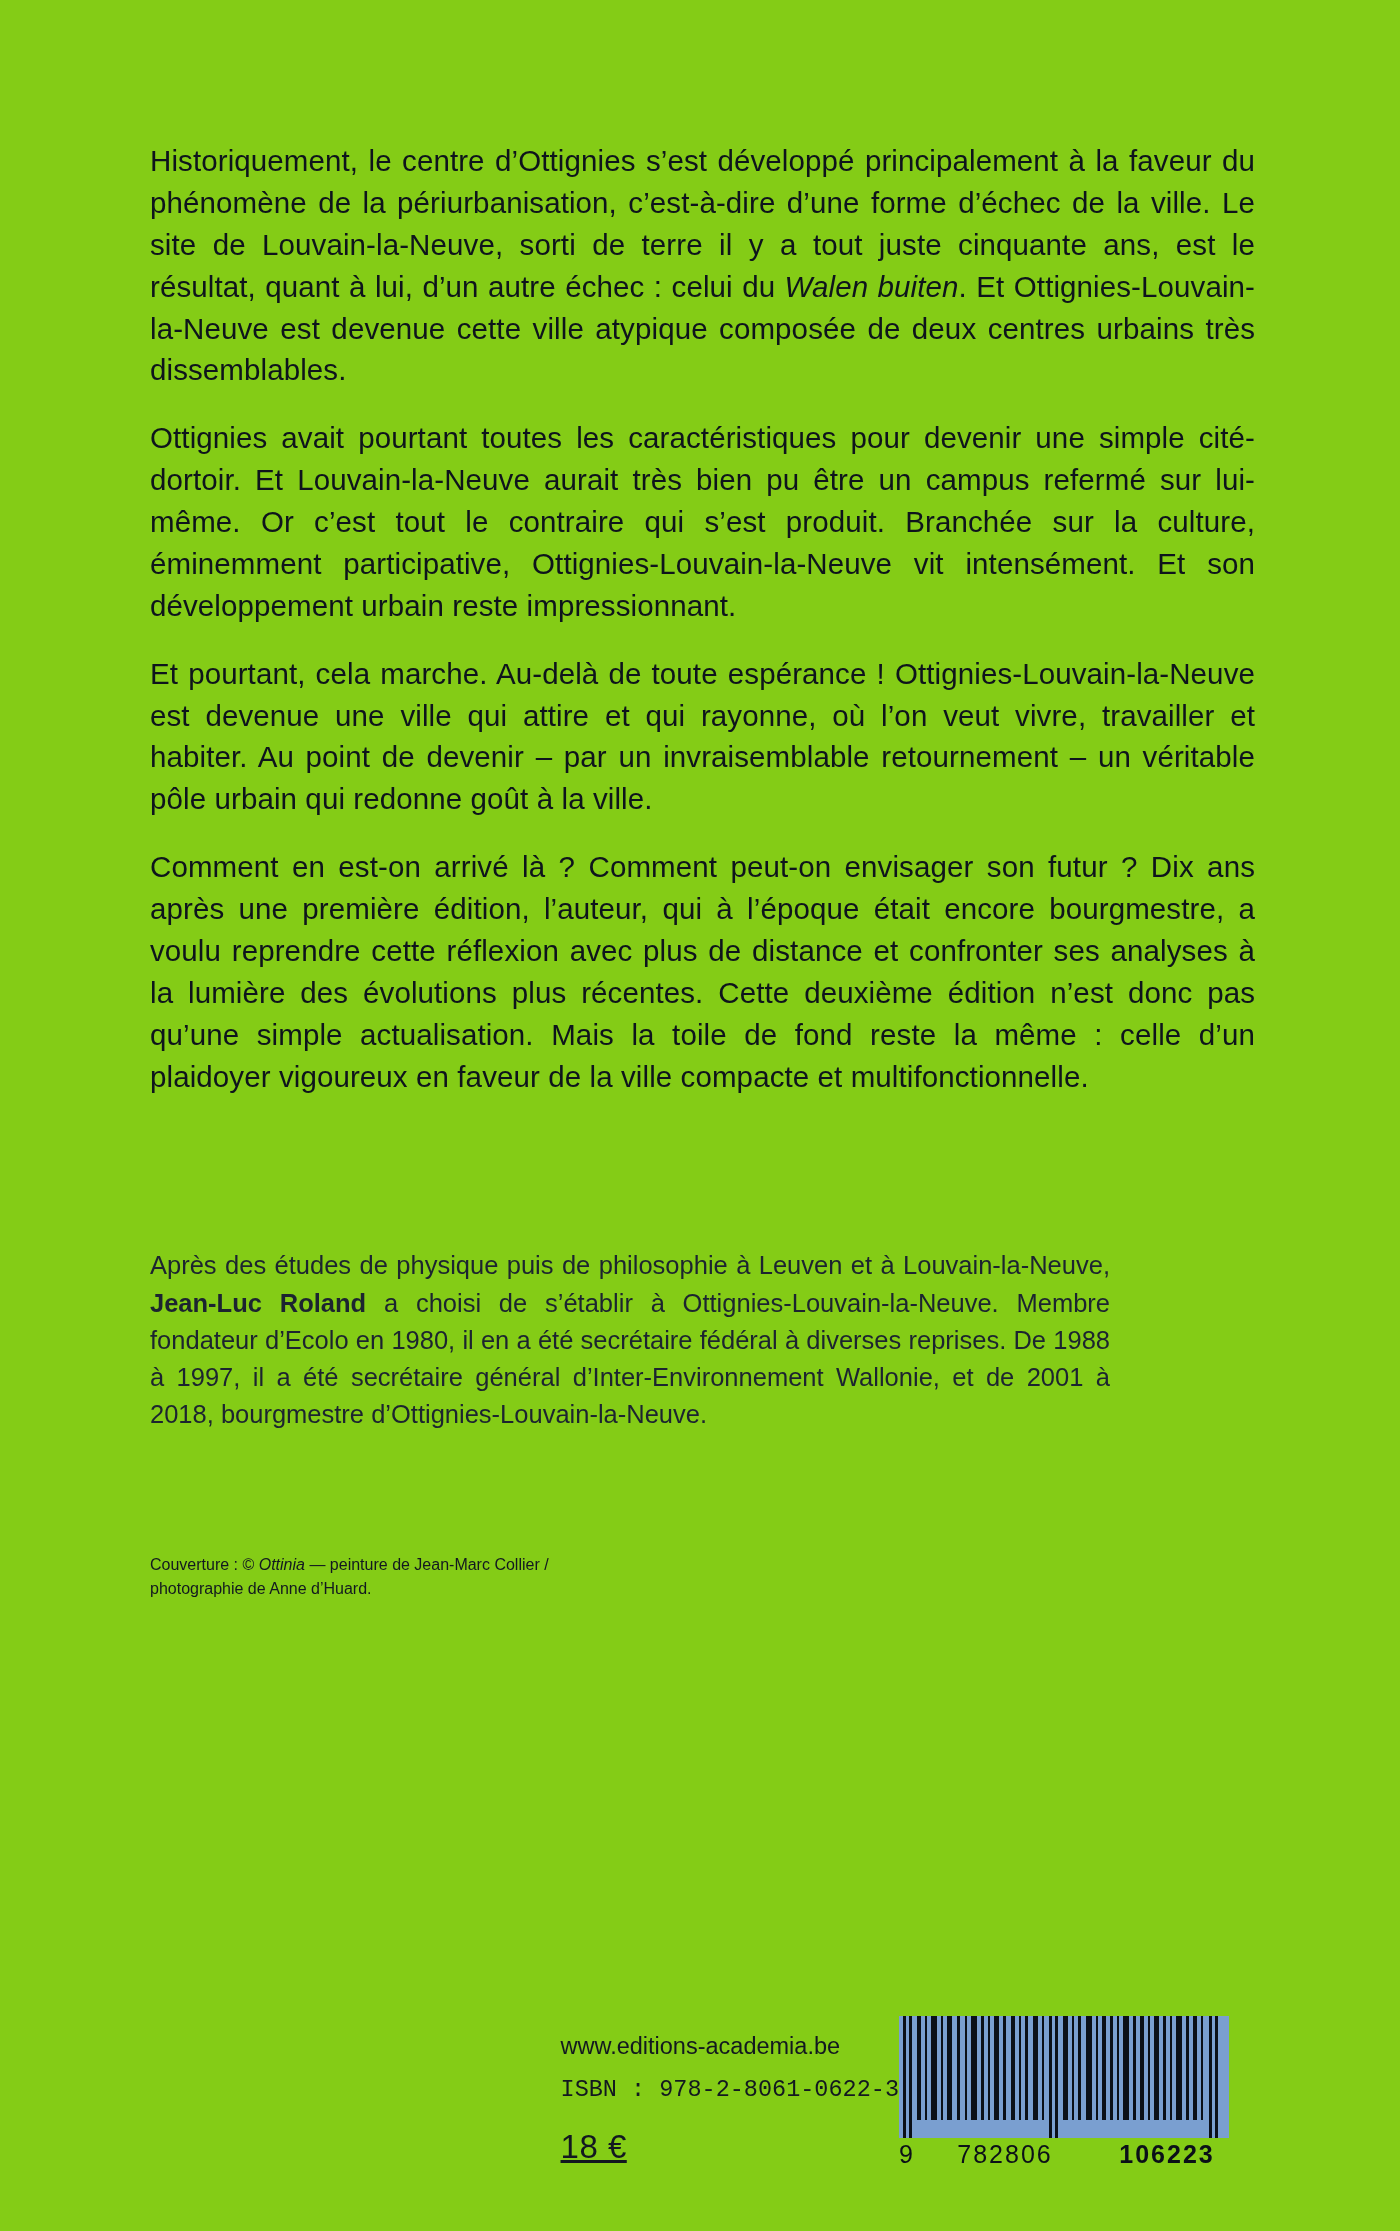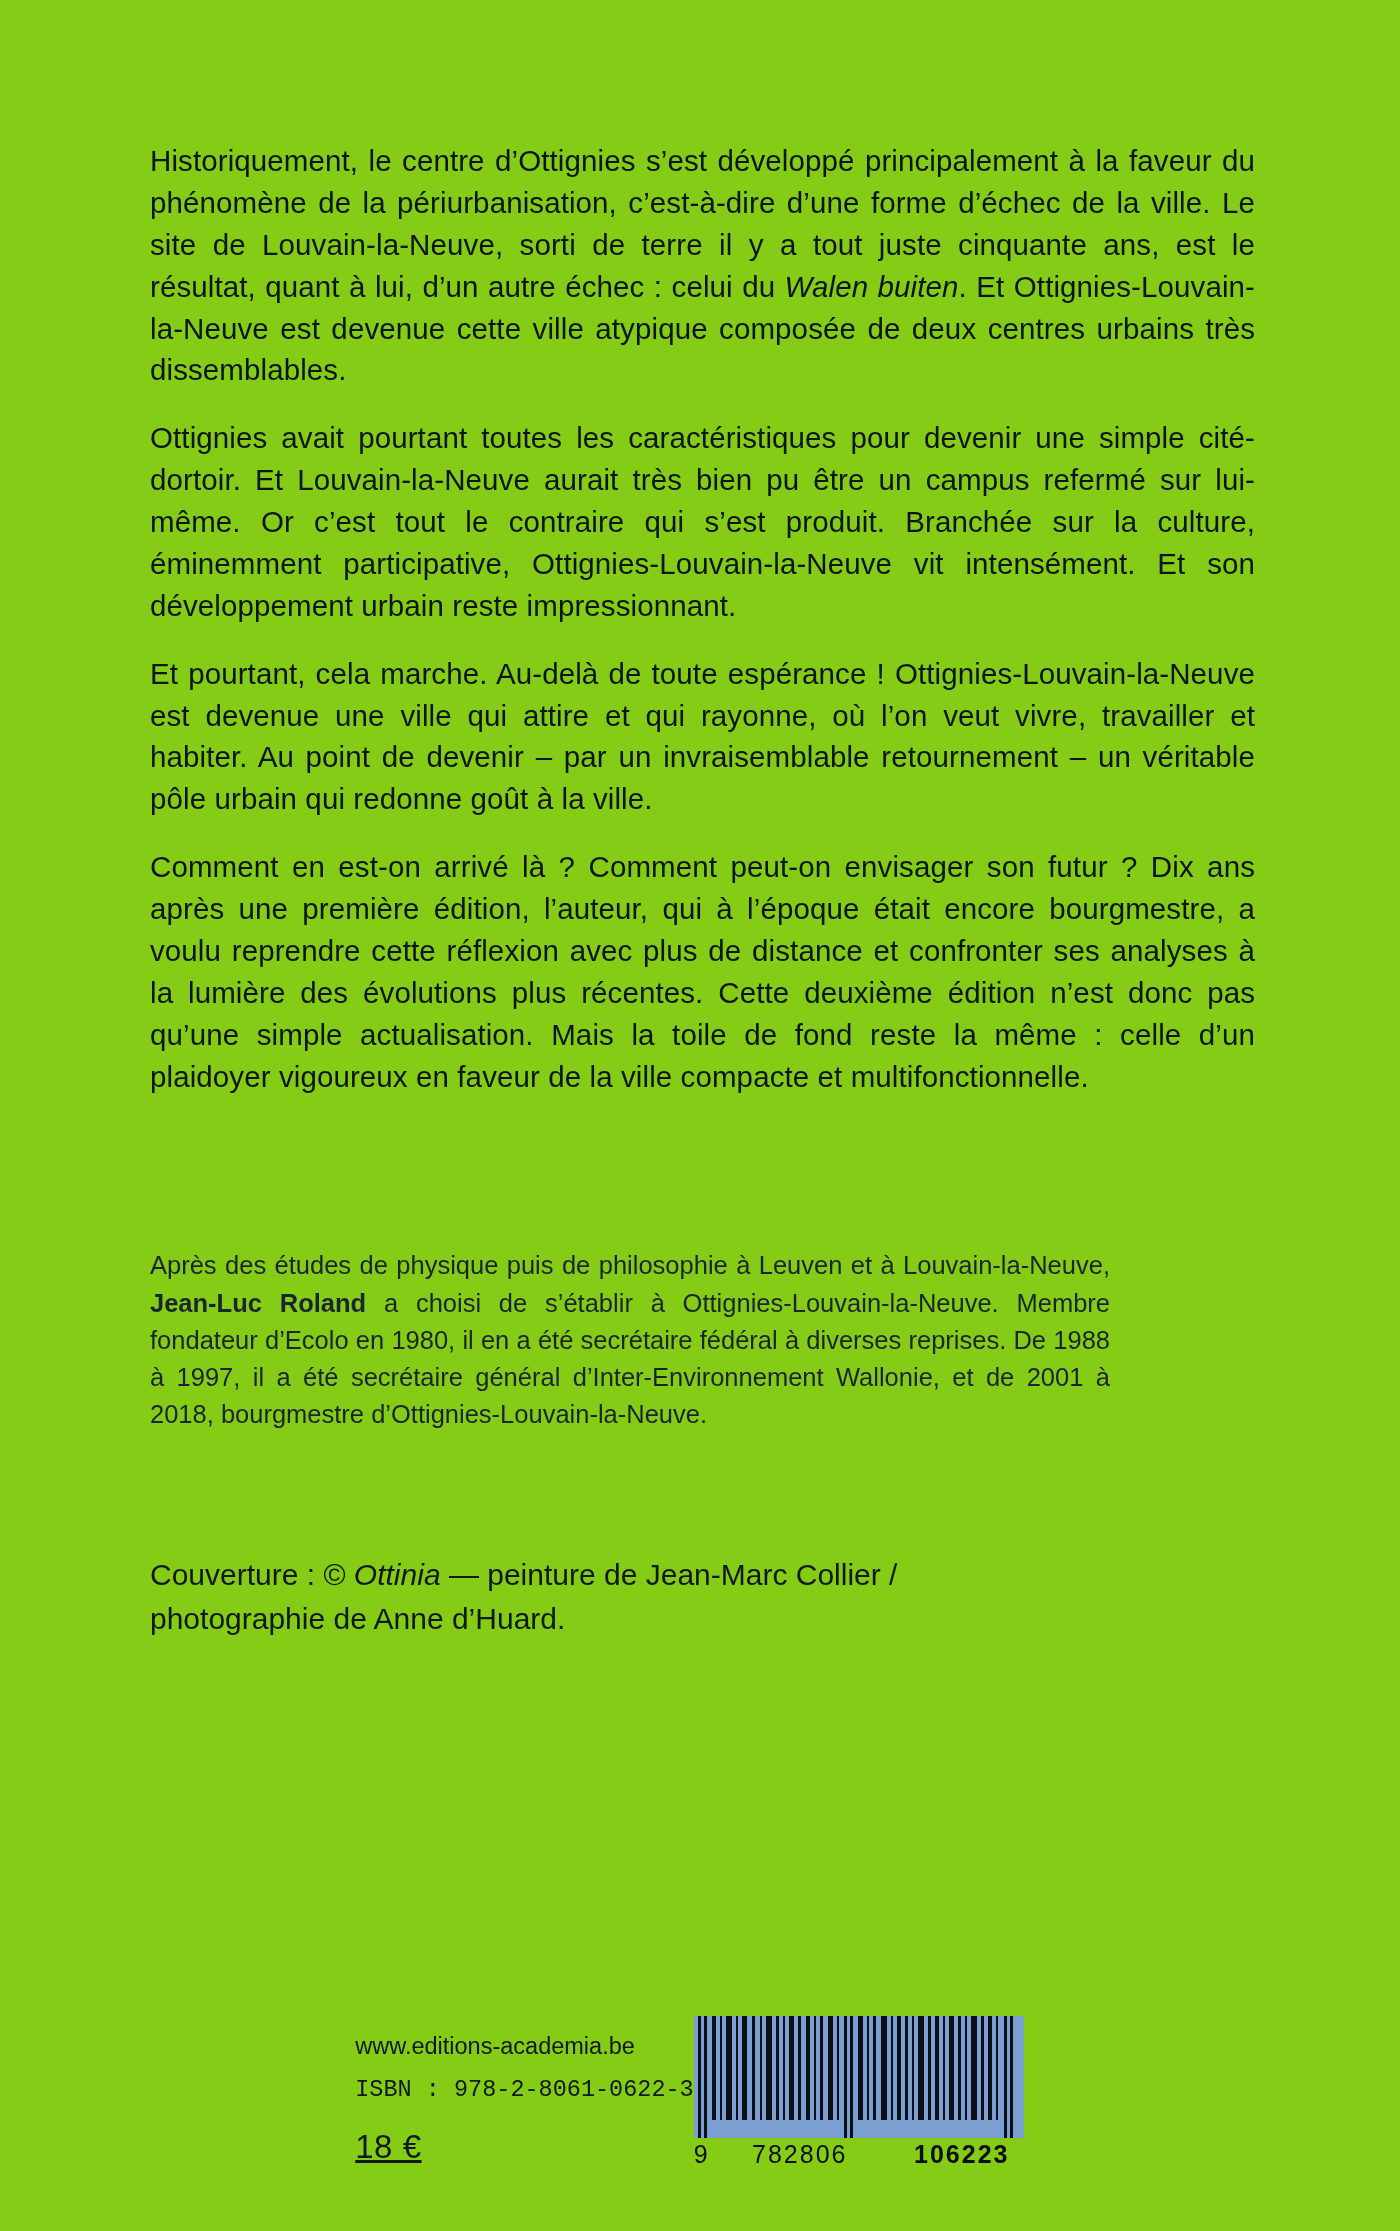--- a/index.html
+++ b/index.html
@@ -44,38 +44,38 @@
     line-height: 1.46;
     text-align: justify;
     color: #1c2430;
     max-width: 960px;
   }
   .bio b {
     font-weight: bold;
   }
   .credits {
     margin-top: 120px;
-    font-size: 30px;
+    font-size: 16px;
     line-height: 1.45;
     color: #121820;
   }
   .credits .line2 {
     display: block;
   }
   .credits em {
     font-style: italic;
   }
   .footer {
     position: absolute;
     left: 150px;
     right: 145px;
     bottom: 60px;
     display: flex;
     align-items: flex-end;
-    justify-content: center;
+    justify-content: flex-end;
   }
   .footer-left {
     font-size: 23.5px;
     line-height: 1.5;
     color: #121820;
   }
   .footer-left .url {
     display: block;
     margin-bottom: 8px;
   }

